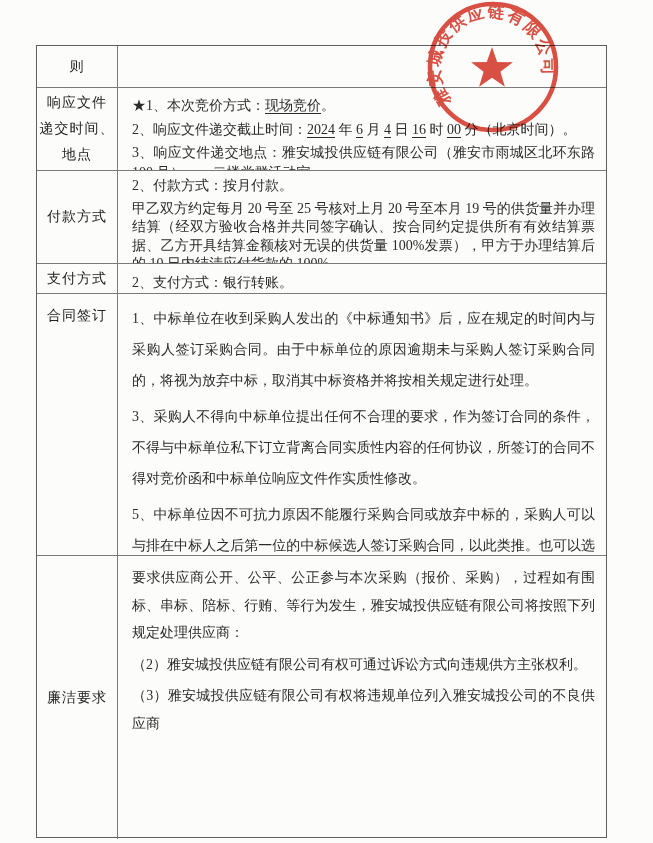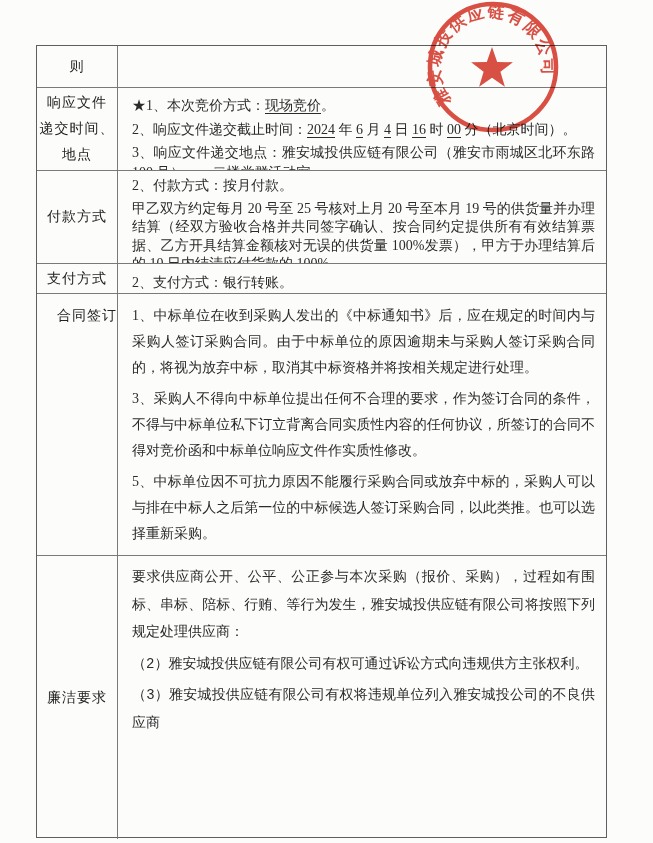--- a/index.html
+++ b/index.html
@@ -24,34 +24,34 @@
     box-sizing:border-box;
     overflow:hidden;
   }
   .cell.last-col{border-right:none;}
   .cell.last-row{border-bottom:none;}
   .label-cell{
     display:flex;flex-direction:column;align-items:center;justify-content:center;
     font-size:14px;line-height:26px;letter-spacing:1px;color:#222;
     text-align:center;
   }
-  .label-cell.top-align{justify-content:flex-start;padding-top:9px;align-items:flex-end;}
+  .label-cell.top-align{justify-content:flex-start;padding-top:9px;}
   .content-cell{
     padding:4px 7px 0 10px;
     font-size:14px;
     text-align:justify;
     text-justify:inter-ideograph;
   }
   .content-cell p{margin:4px;}
   .rc2{line-height:19.5px;padding-top:4px;}
   .rc3{line-height:18.6px;padding-top:2px;}
   .rc4{line-height:22px;padding-top:4px;}
-  .rc5{line-height:26px;padding-top:5px;font-family:Liberation Serif, serif;}
+  .rc5{line-height:31px;padding-top:5px;font-family:Liberation Serif, serif;}
   .rc5 p{margin-bottom:5px;}
-  .rc6{line-height:27.5px;padding-top:4px;font-family:Liberation Mono, monospace;}
+  .rc6{line-height:27.5px;padding-top:4px;}
   .u{text-decoration:underline;text-underline-offset:3px;}
   .seal{
     position:absolute;left:418px;top:-2px;width:156px;height:142px;
     mix-blend-mode:multiply;opacity:.88;
     pointer-events:none;
   }
   .seal text{
     font-family:"Liberation Serif","DejaVu Serif",serif;
     font-weight:bold;
     font-size:16.5px;

